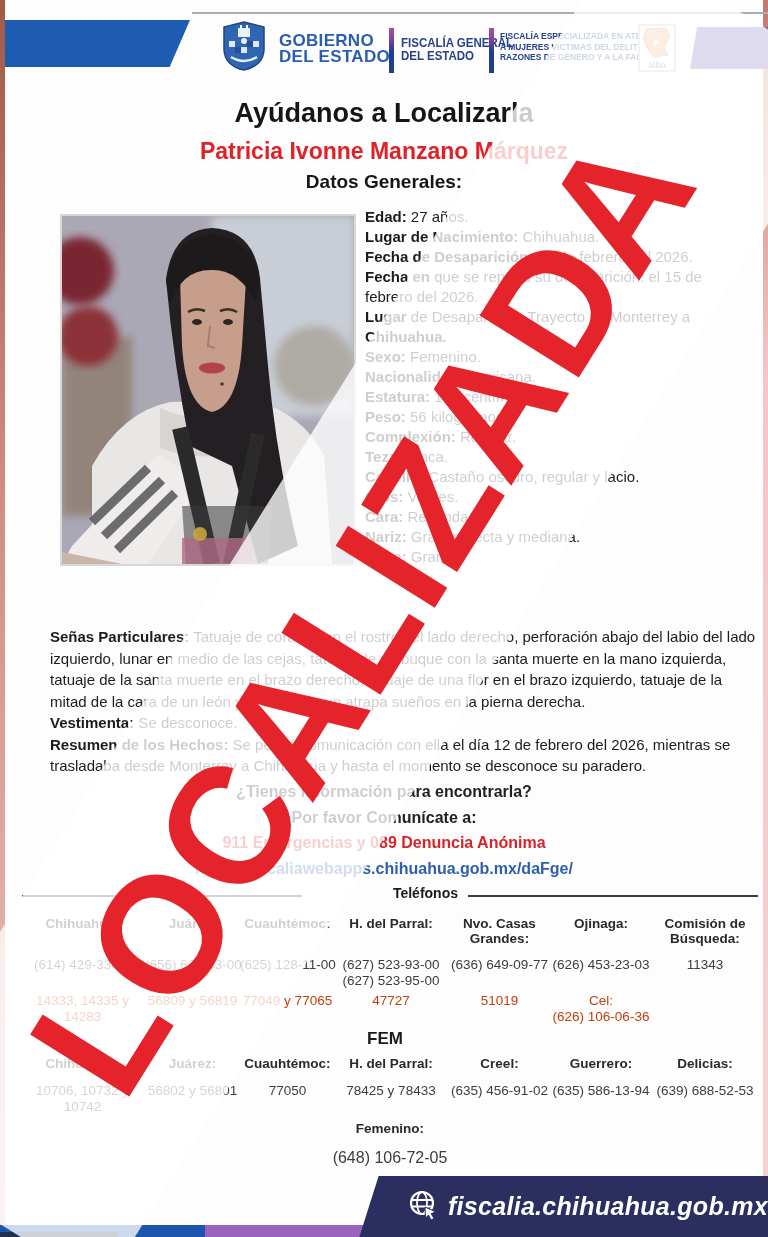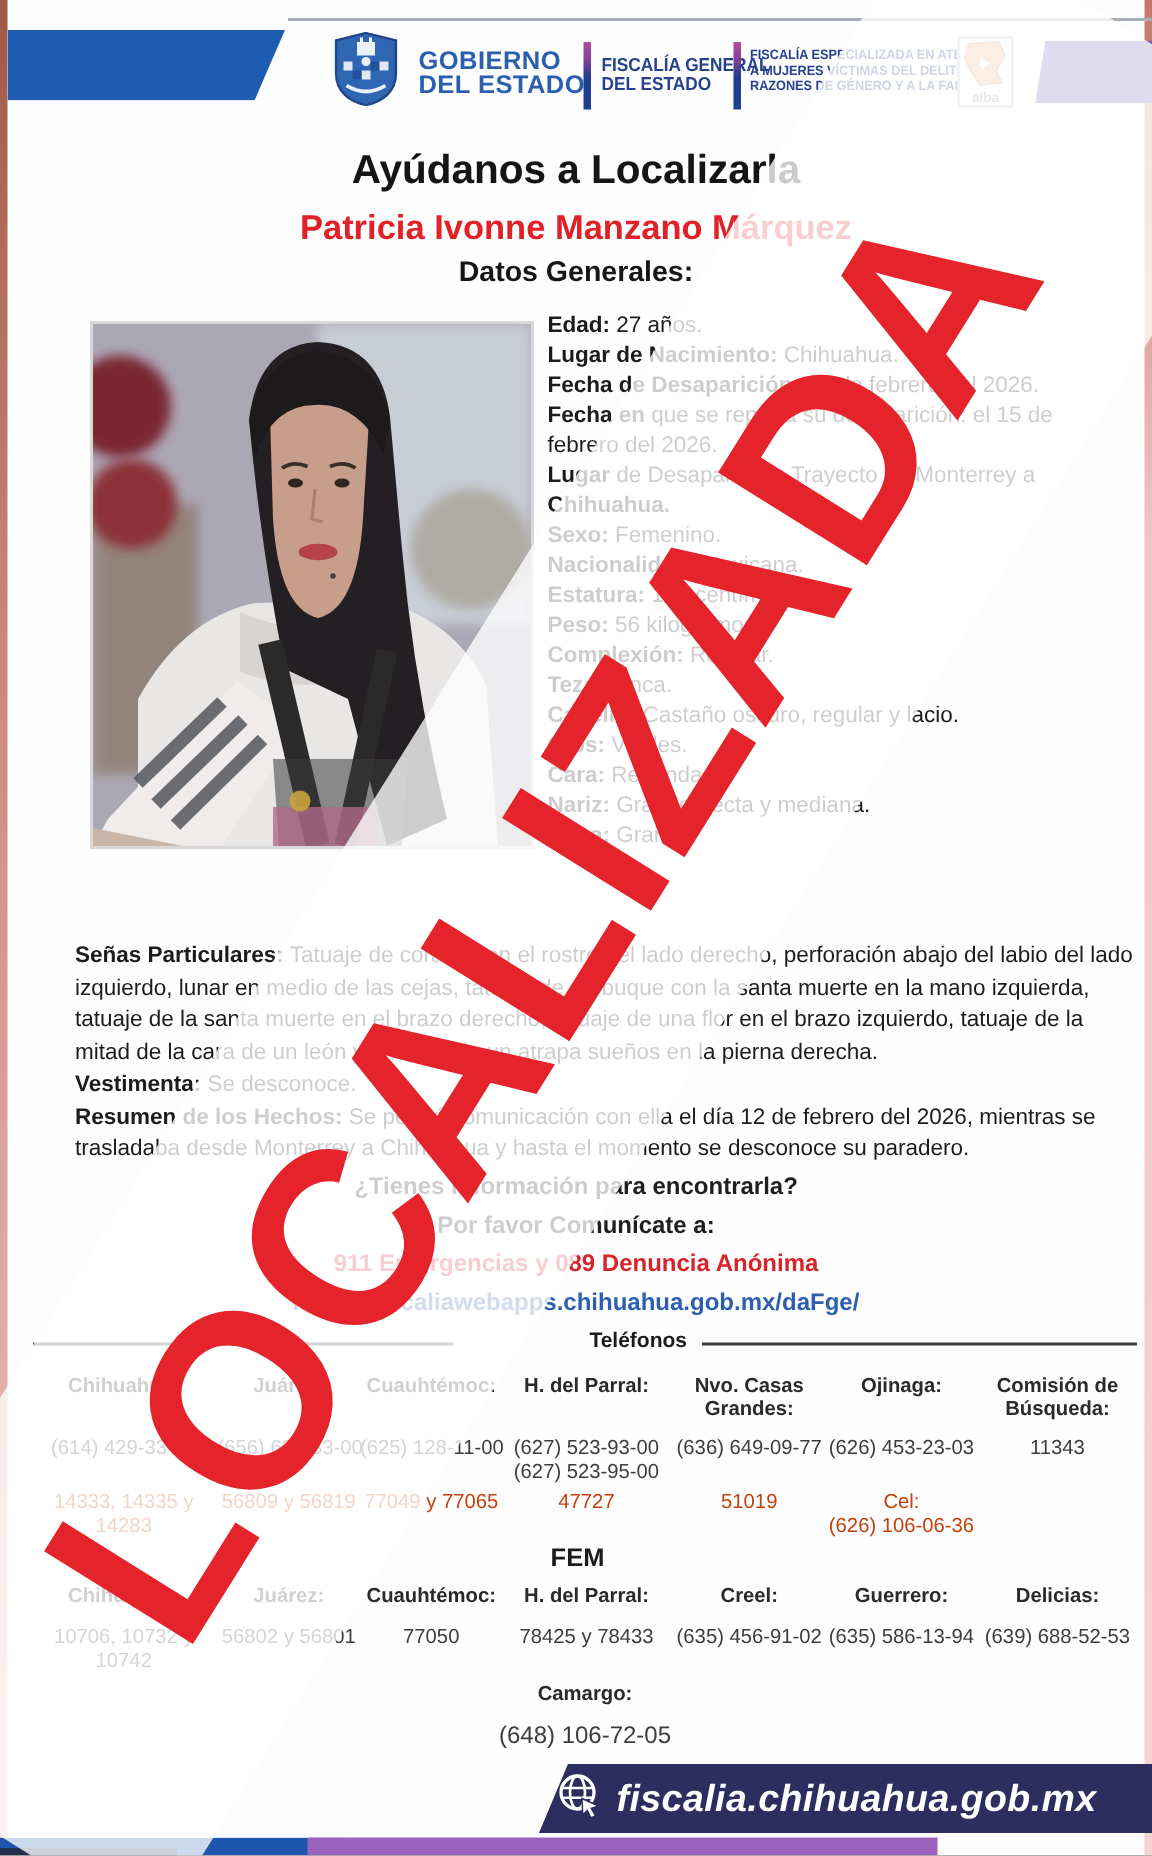--- a/index.html
+++ b/index.html
@@ -47,23 +47,23 @@
   .vals2{top:993px;font-size:13.5px;color:#c2410c;line-height:15.5px;white-space:pre-line;}
   .fem-title{left:312px;top:1029px;width:146px;text-align:center;font-size:17px;font-weight:bold;color:#1b1b1b;}
   .fem-heads{top:1056px;font-size:13.5px;font-weight:bold;color:#2a2a2a;line-height:15px;}
   .fem-vals{top:1083px;font-size:13.5px;color:#3d3d3d;line-height:15.5px;white-space:pre-line;}
   .camargo-l{left:330px;top:1121px;width:120px;text-align:center;font-size:13.5px;font-weight:bold;color:#2a2a2a;}
   .camargo-v{left:320px;top:1149px;width:140px;text-align:center;font-size:16px;color:#3d3d3d;}
   
   .bb-blue{left:0;top:1225px;width:232px;height:12px;background:#1d56ac;clip-path:polygon(0 0,100% 0,89% 100%,0 100%);}
   .bb-purple{left:205px;top:1225px;width:420px;height:12px;background:#9b64bf;z-index:1;}
   .bb-dark{left:0;top:1232px;width:118px;height:5px;background:#22304e;z-index:2;}
-  .footer-panel{left:356px;top:1176px;width:412px;height:46px;background:#2b2e5e;
+  .footer-panel{left:356px;top:1176px;width:412px;height:61px;background:#2b2e5e;
     clip-path:polygon(5.5% 0,100% 0,100% 100%,0.8% 100%);z-index:3;
-    display:flex;align-items:center;justify-content:flex-start;gap:9px;padding-left:14px;box-sizing:border-box;}
+    display:flex;align-items:center;justify-content:flex-end;gap:9px;padding-left:14px;box-sizing:border-box;}
   .footer-url{color:#fff;font-size:25px;font-weight:bold;font-style:italic;letter-spacing:.3px;text-decoration:none;}
   
   .stamp{left:-348px;top:475px;width:1420px;height:276px;background:rgba(255,255,255,.78);
     transform:rotate(-58deg);display:flex;align-items:center;justify-content:center;
     z-index:60;pointer-events:none;}
   .stamp span{font-size:170px;font-weight:bold;color:#e4232b;letter-spacing:3px;white-space:nowrap;transform:scaleX(.96);}
 </style>
 </head>
 <body>
 
@@ -249,21 +249,21 @@
   <div class="abs grid fem-vals">
     <div>10706, 10732 y 10742</div>
     <div>56802 y 56801</div>
     <div>77050</div>
     <div>78425 y 78433</div>
     <div>(635) 456-91-02</div>
     <div>(635) 586-13-94</div>
     <div>(639) 688-52-53</div>
   </div>
 
-  <div class="abs camargo-l">Camargo:</div>
+  <div class="abs camargo-l">Femenino:</div>
   <div class="abs camargo-v">(648) 106-72-05</div>
 
   <div class="abs bb-blue"></div>
   <div class="abs bb-purple"></div>
   <div class="abs bb-dark"></div>
 
   <div class="abs footer-panel">
     <span>
       <svg width="32" height="32" viewBox="0 0 32 32">
         <circle cx="15" cy="14" r="11" fill="none" stroke="#fff" stroke-width="2.2"></circle>

